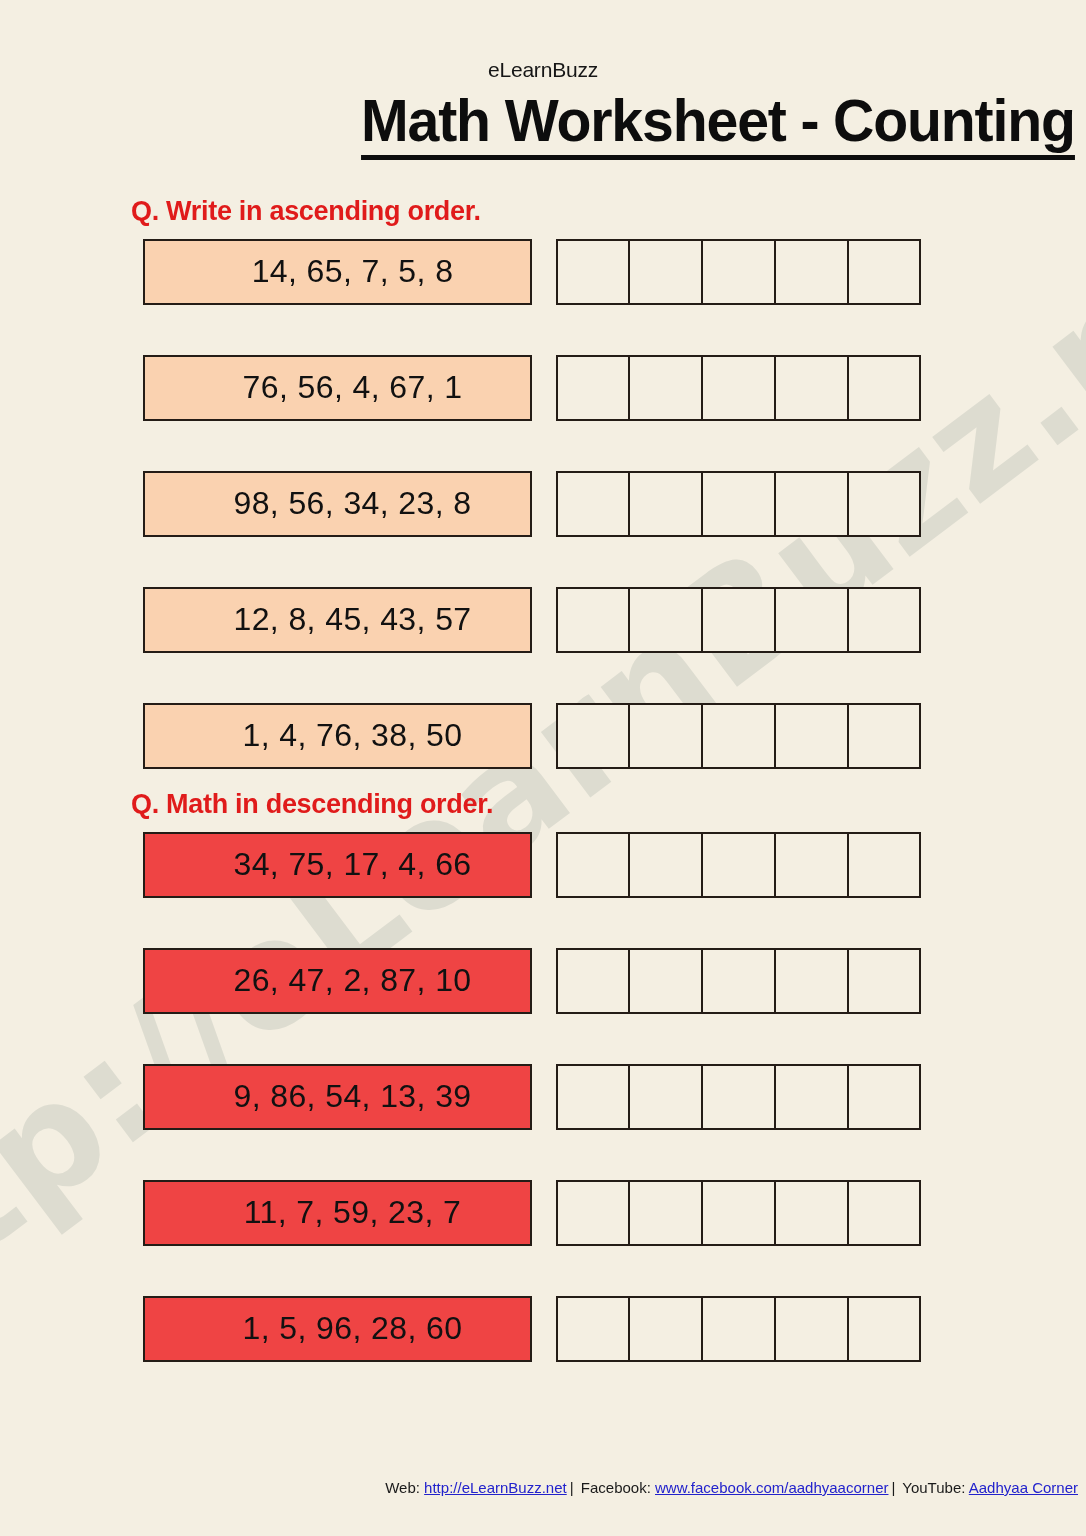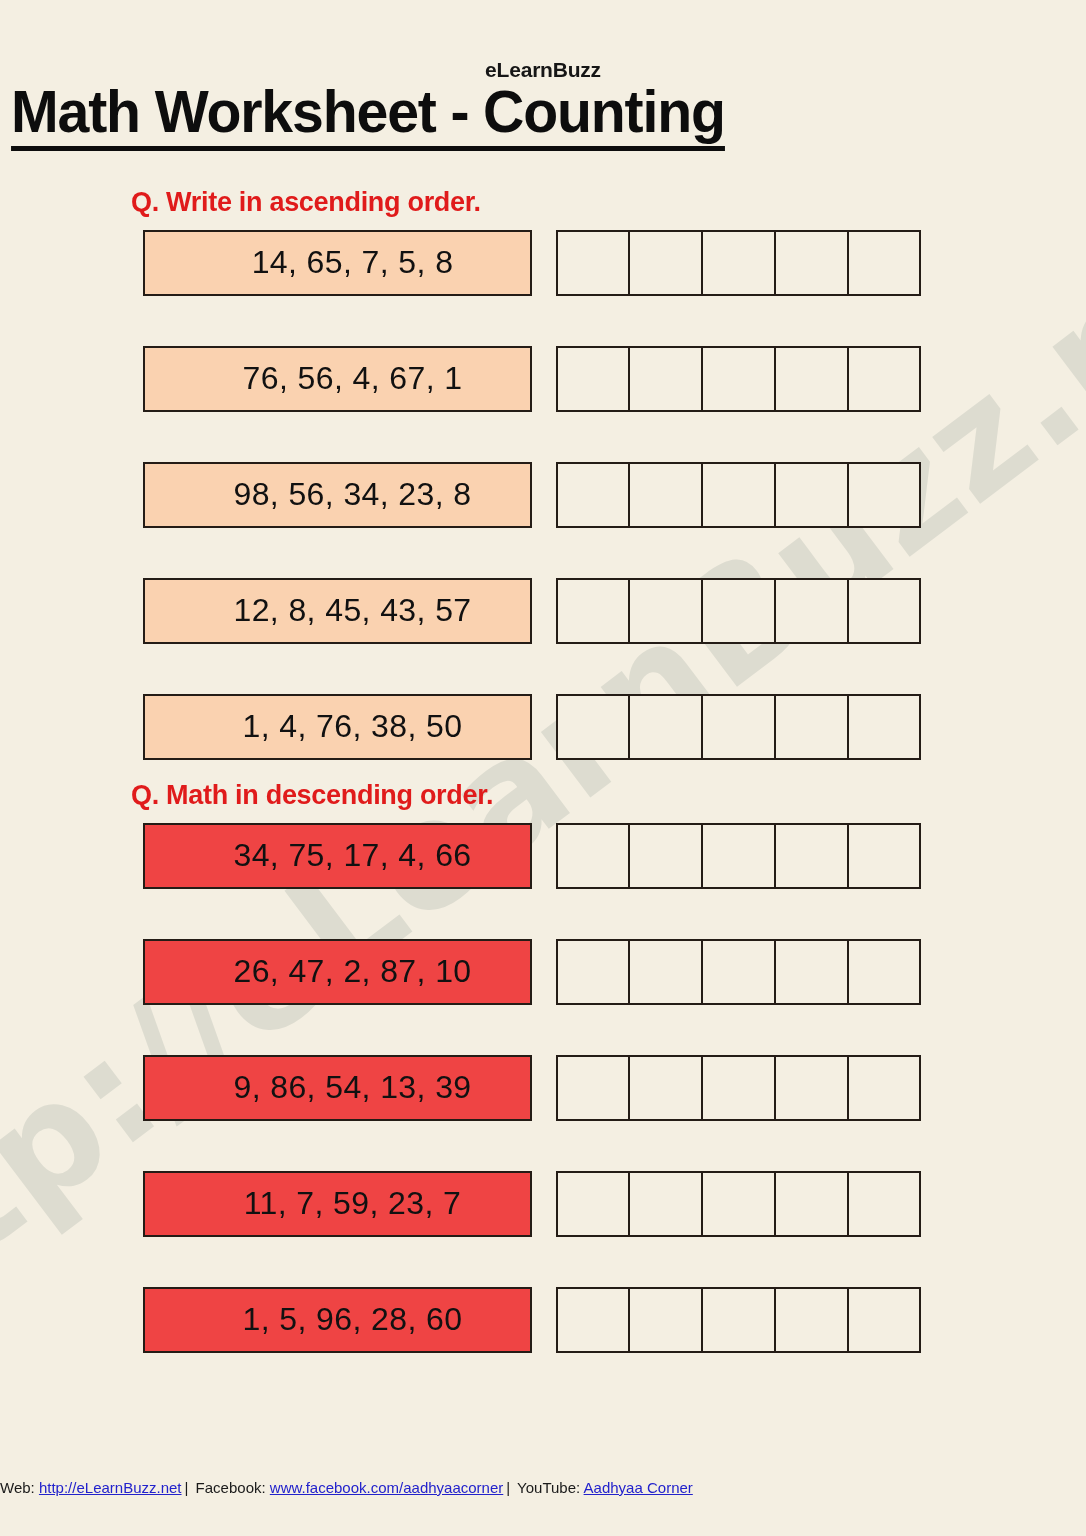--- a/index.html
+++ b/index.html
@@ -40,29 +40,30 @@
 
   .content {
     position: relative;
     z-index: 2;
   }
 
   
   .brand {
     text-align: center;
     font-size: 21px;
-    font-weight: bold;
+    font-weight: normal;
     color: #161616;
     padding-top: 58px;
     letter-spacing: -0.2px;
     font-family: "Liberation Sans", sans-serif;
   }
 
   .title-wrap {
-    text-align: left;
+    text-align: right;
+    margin-top: 9px;
   }
   .title {
     display: inline-block;
     font-size: 59px;
     font-weight: bold;
     color: #0d0d0d;
     letter-spacing: -1.2px;
     transform: scaleX(0.97);
     border-bottom: 5px solid #0d0d0d;
     padding-bottom: 2px;
@@ -124,23 +125,23 @@
     border-left-width: 1px;
     background: #f4efe2;
   }
   .answer-cell:first-child { border-left-width: 2px; }
   .answer-cell:last-child  { border-right-width: 2px; }
 
   
   .footer {
     position: absolute;
     left: 0;
-    right: 16px;
+    right: 8px;
     bottom: 40px;
-    text-align: left;
+    text-align: right;
     font-size: 15px;
     color: #1a1a1a;
     z-index: 3;
   }
   .footer a {
     color: #2222cc;
     text-decoration: underline;
   }
   .footer .sep { padding: 0 3px; }
 </style>

